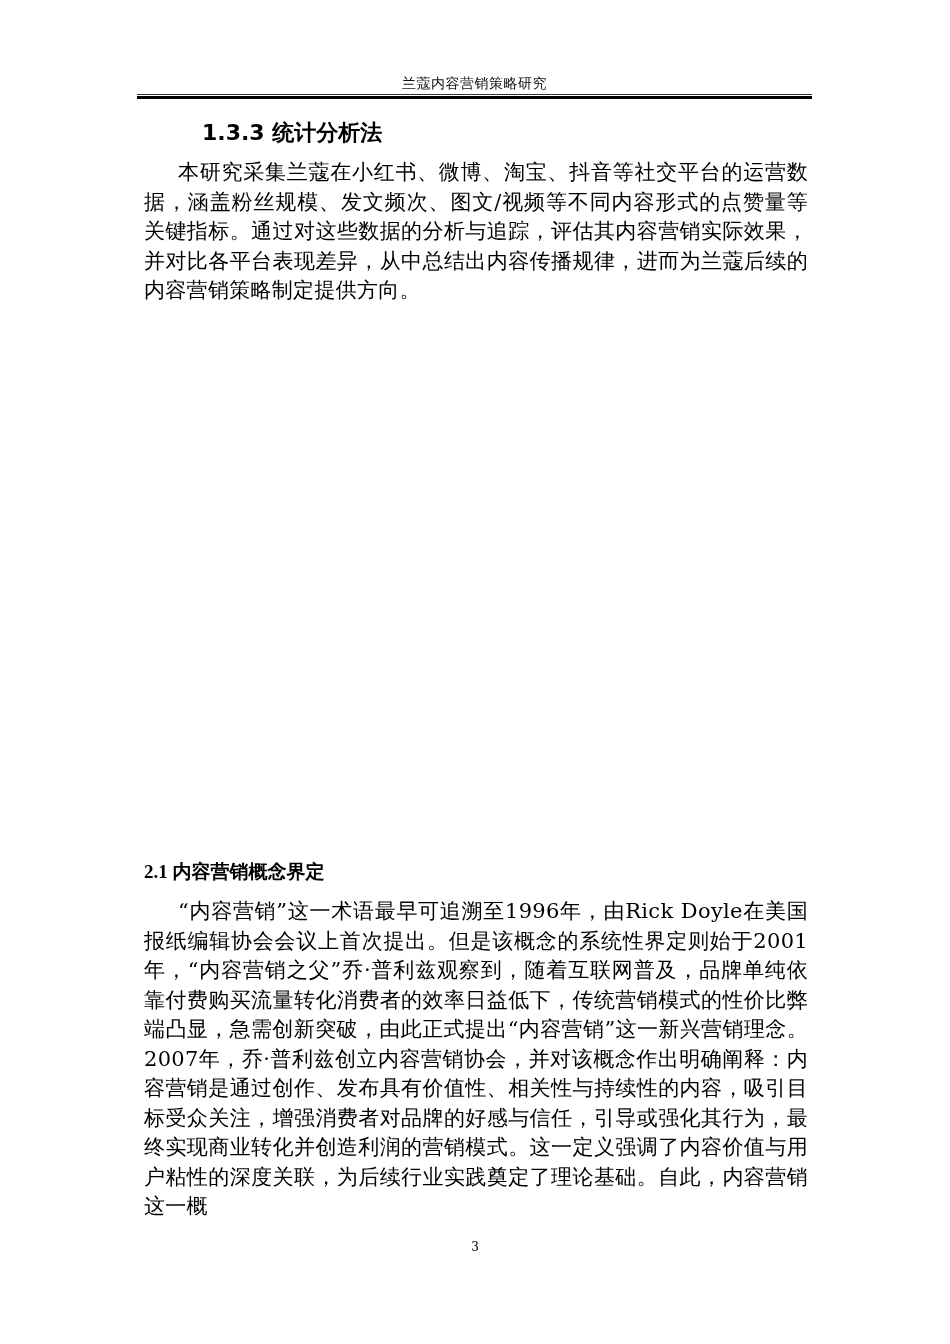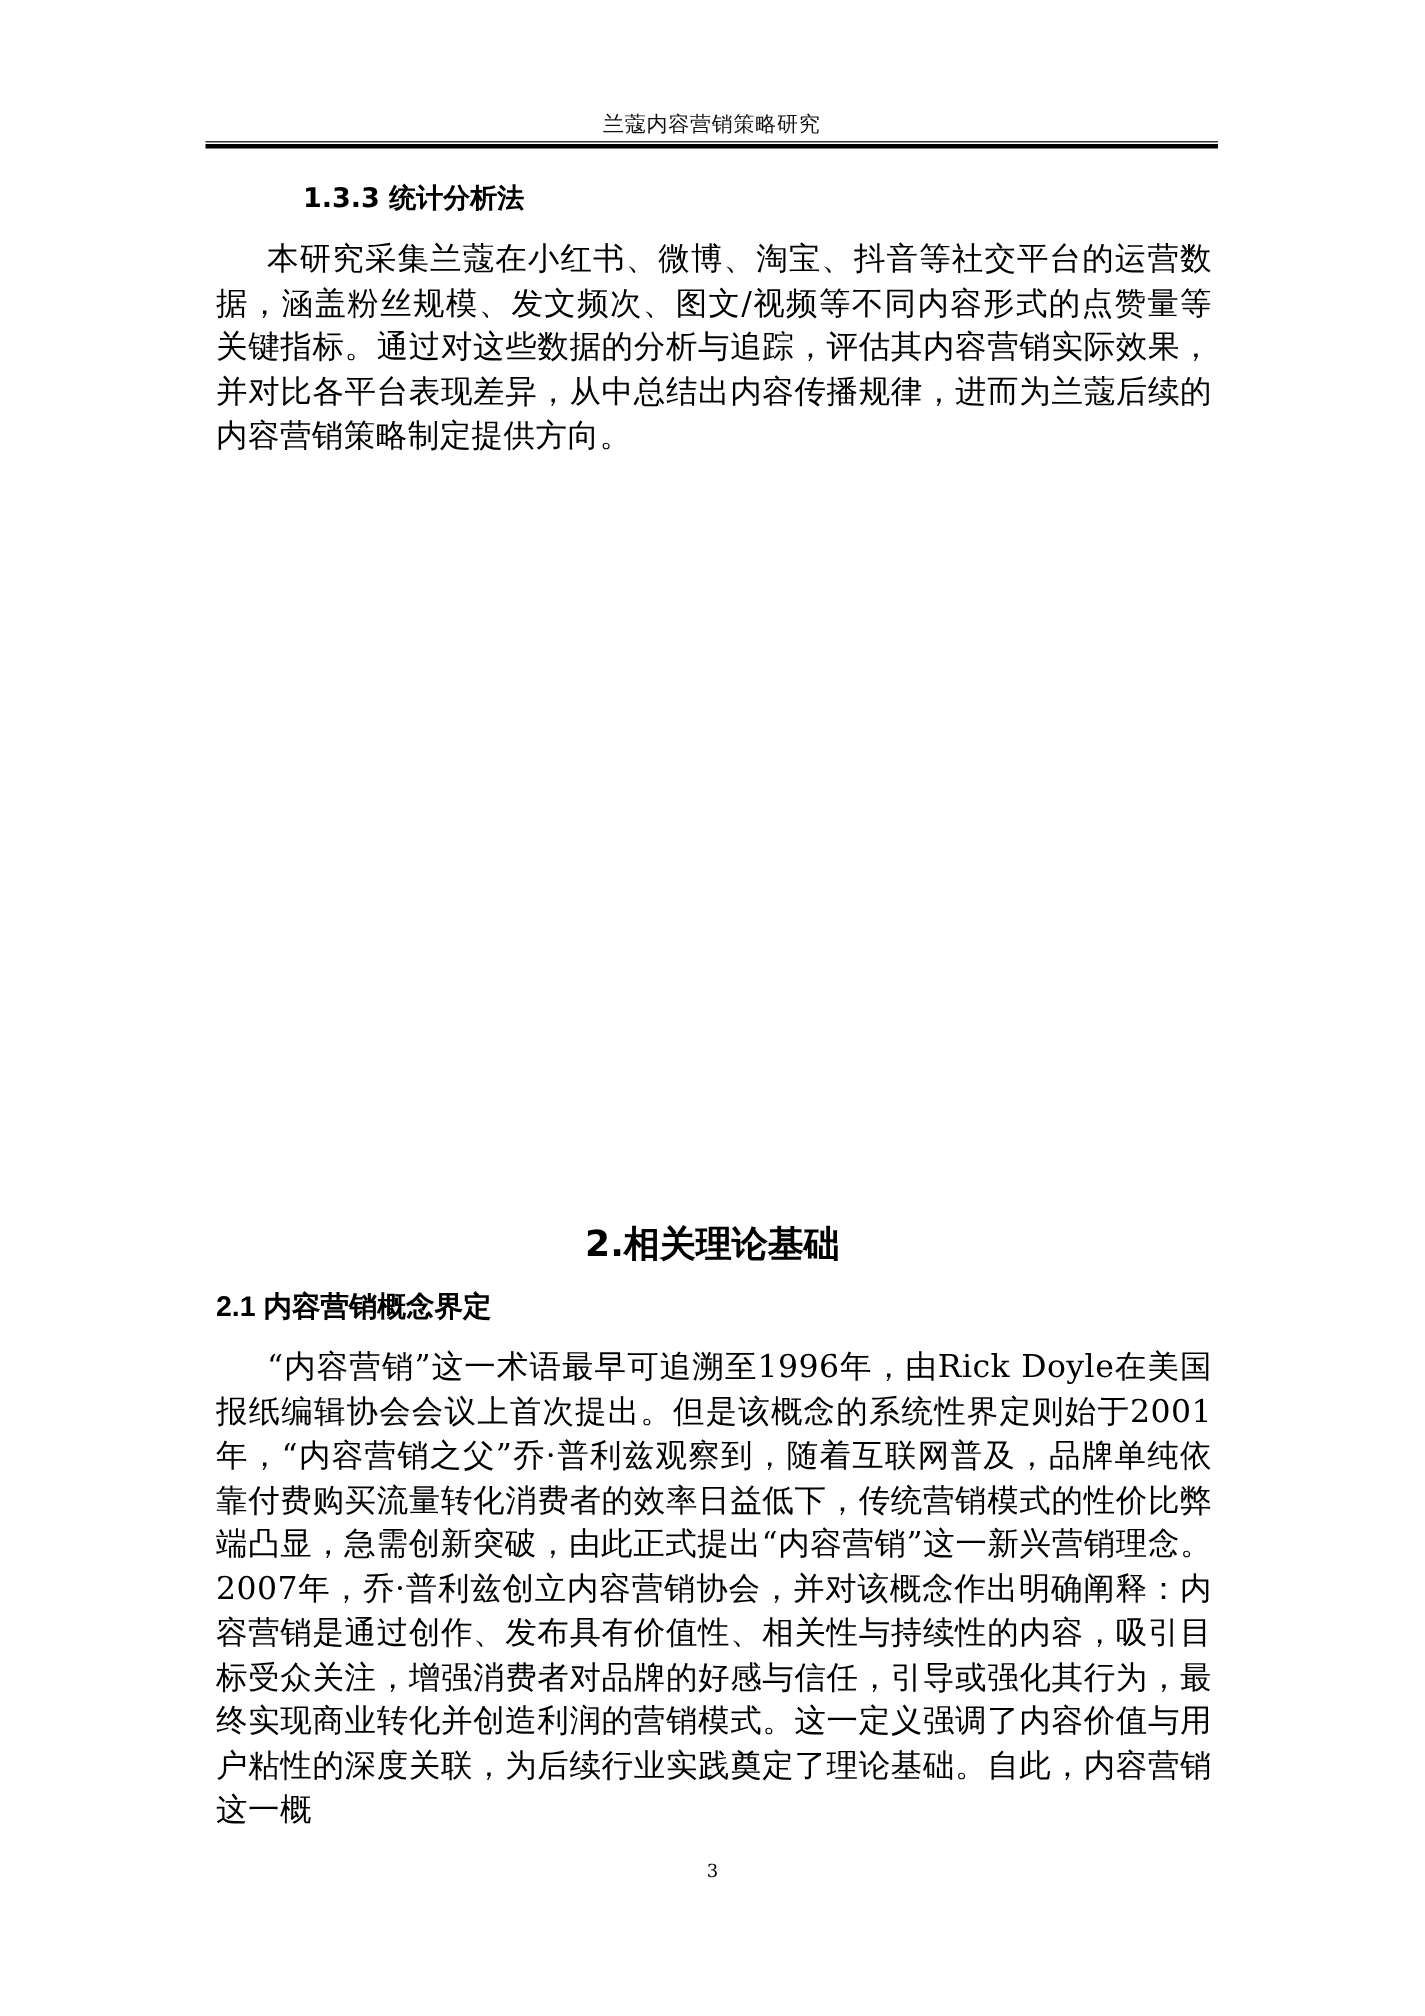--- a/index.html
+++ b/index.html
@@ -50,21 +50,21 @@
       left: 0; right: 0; top: 2px;
       height: 3px;
       background: #000;
     }
     .h3 {
       position: absolute;
       left: 202px;
       top: 121px;
       font-family: "DejaVu Sans", "Liberation Sans", sans-serif;
       font-weight: bold;
-      font-size: 18px;
+      font-size: 22px;
       line-height: 24px;
     }
     .para {
       position: absolute;
       left: 144px;
       width: 664px;
       font-size: 21px;
       line-height: 29.5px;
       text-align: justify;
       text-indent: 34px;
@@ -80,21 +80,21 @@
       text-align: center;
       font-family: "DejaVu Sans", "Liberation Sans", sans-serif;
       font-weight: bold;
       font-size: 24px;
       line-height: 34px;
     }
     .h2 {
       position: absolute;
       left: 144px;
       top: 859px;
-      font-family: Liberation Sans, sans-serif;
+      font-family: Liberation Serif, serif;
       font-weight: bold;
       font-size: 19px;
       line-height: 26px;
     }
     .page-number {
       position: absolute;
       left: 0;
       width: 950px;
       top: 1239px;
       text-align: center;
@@ -111,21 +111,20 @@
 
   <div class="header-rule">
     <div class="thin"></div>
     <div class="thick"></div>
   </div>
 
   <div class="h3">1.3.3 统计分析法</div>
 
   <div class="para p1">本研究采集兰蔻在小红书、微博、淘宝、抖音等社交平台的运营数据，涵盖粉丝规模、发文频次、图文/视频等不同内容形式的点赞量等关键指标。通过对这些数据的分析与追踪，评估其内容营销实际效果，并对比各平台表现差异，从中总结出内容传播规律，进而为兰蔻后续的内容营销策略制定提供方向。</div>
 
-  <div class="h1">2.相关理论基础</div>
 
   <div class="h2">2.1 内容营销概念界定</div>
 
   <div class="para p2">“内容营销”这一术语最早可追溯至1996年，由Rick Doyle在美国报纸编辑协会会议上首次提出。但是该概念的系统性界定则始于2001年，“内容营销之父”乔·普利兹观察到，随着互联网普及，品牌单纯依靠付费购买流量转化消费者的效率日益低下，传统营销模式的性价比弊端凸显，急需创新突破，由此正式提出“内容营销”这一新兴营销理念。2007年，乔·普利兹创立内容营销协会，并对该概念作出明确阐释：内容营销是通过创作、发布具有价值性、相关性与持续性的内容，吸引目标受众关注，增强消费者对品牌的好感与信任，引导或强化其行为，最终实现商业转化并创造利润的营销模式。这一定义强调了内容价值与用户粘性的深度关联，为后续行业实践奠定了理论基础。自此，内容营销这一概</div>
 
   <div class="page-number">3</div>
 
 </div>
 
 </body></html>

